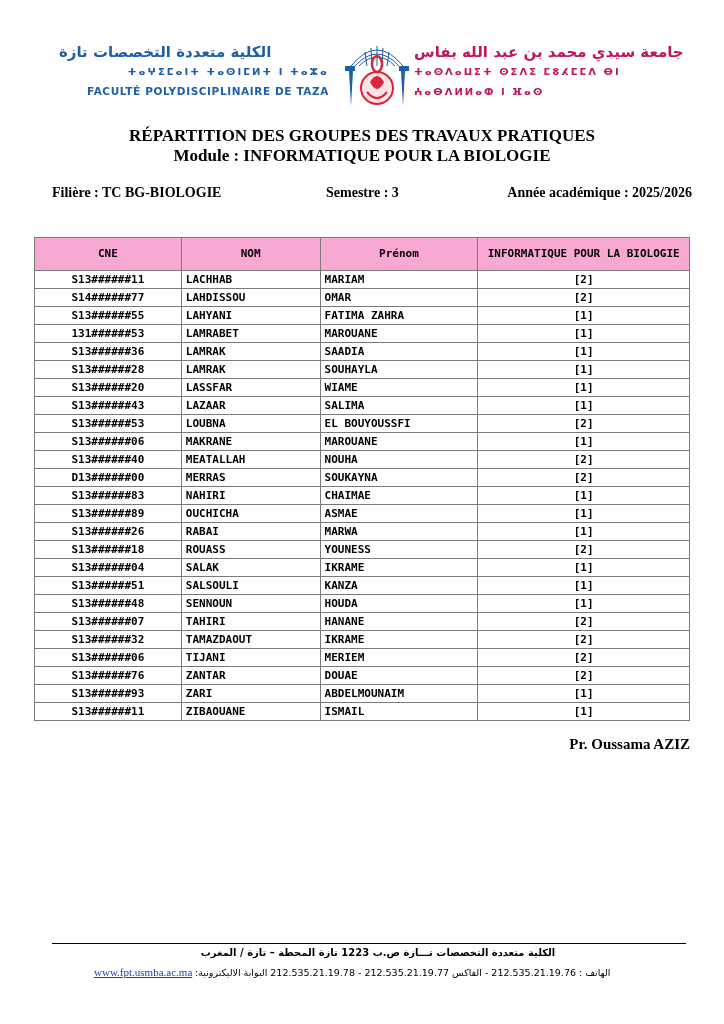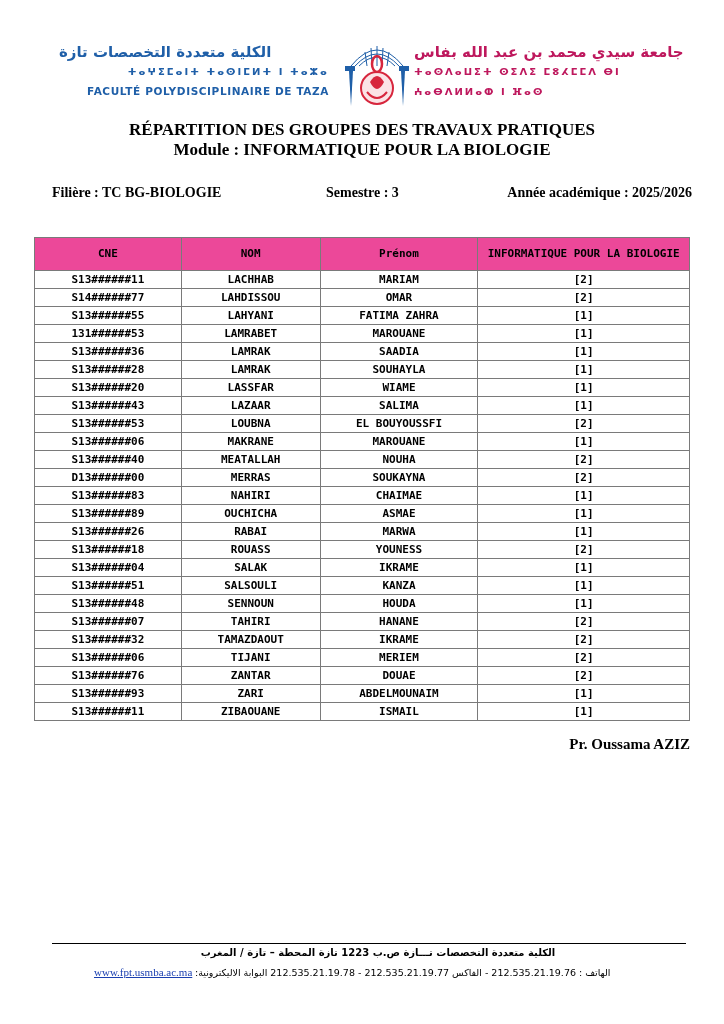--- a/index.html
+++ b/index.html
@@ -5,29 +5,29 @@
   html, body { margin:0; padding:0; background:#ffffff; }
   body { width:724px; height:1024px; position:relative; overflow:hidden; font-family:"Liberation Serif", serif; color:#000; }
   .header { position:absolute; top:40px; left:0; width:588px; height:70px;margin-left:19px; }
   .hdr-left { position:absolute; left:40px; top:2px; width:270px; text-align:right; color:#1f5fa8; }
   .hdr-right { position:absolute; left:395px; top:2px; width:290px; text-align:left; color:#be185d; }
   .ar { font-family:"DejaVu Sans", sans-serif; font-size:15px; font-weight:bold; line-height:20px; direction:rtl; letter-spacing:1px; }
   .hdr-left .ar { direction:rtl; text-align:left; }
   .tf { font-family:"DejaVu Sans", sans-serif; font-size:10px; font-weight:bold; line-height:20px; letter-spacing:2px; }
   .fr { font-family:"DejaVu Sans", sans-serif; font-size:10.5px; font-weight:bold; line-height:18px; letter-spacing:0.6px; }
   .logo { position:absolute; left:318px; top:0; width:80px; height:72px; }
-  .title-block { position:absolute; top:120px; left:0; width:724px; text-align:center; font-weight:bold; font-size:17px; line-height:20px; }
+  .title-block { position:absolute; top:126px; left:0; width:724px; text-align:center; font-weight:bold; font-size:17px; line-height:20px; }
   .meta { position:absolute; top:185px; left:52px; width:640px; font-weight:bold; font-size:14px; }
   .meta span { position:absolute; top:0; white-space:nowrap; }
   .group-title { position:absolute; top:219px; left:34px; width:656px; height:18px; background:#d9d9d9; text-align:center; font-weight:bold; font-size:16px; line-height:19px;margin-top:28px; }
   table { position:absolute; top:237px; left:34px; width:656px; border-collapse:collapse; font-family:"DejaVu Sans Mono", monospace; font-size:11px; font-weight:bold; }
-  th { background:#ec4899; border:1px solid #7a7a7a; font-weight:bold; font-size:11px; height:32px; padding:0 4px; line-height:14px; }
+  th { background:#f9a8d4; border:1px solid #7a7a7a; font-weight:bold; font-size:11px; height:32px; padding:0 4px; line-height:14px; }
   td { border:1px solid #7a7a7a; height:17px; padding:0 4px; line-height:16px; }
   td.c { text-align:center; }
-  td.l { text-align:center; }
+  td.l { text-align:left; }
   col.c1 { width:147px; } col.c2 { width:139px; } col.c3 { width:158px; } col.c4 { width:212px; }
   .signature { position:absolute; top:736px; right:34px; font-weight:bold; font-size:15px; }
   .footer-line { position:absolute; top:943px; left:52px; width:634px; height:1px; background:#000; }
   .footer1 { position:absolute; top:947px; left:16px; width:724px; text-align:center; font-family:"DejaVu Sans", sans-serif; font-size:10px; font-weight:bold; direction:rtl; }
   .footer2 { position:absolute; top:966px; left:94px; width:600px; font-family:"Liberation Serif", serif; font-size:11px; white-space:nowrap; }
   .footer2 a { color:#1a3fb0; text-decoration:underline;margin-top:43px; }
 </style>
 </head>
 <body>
 

